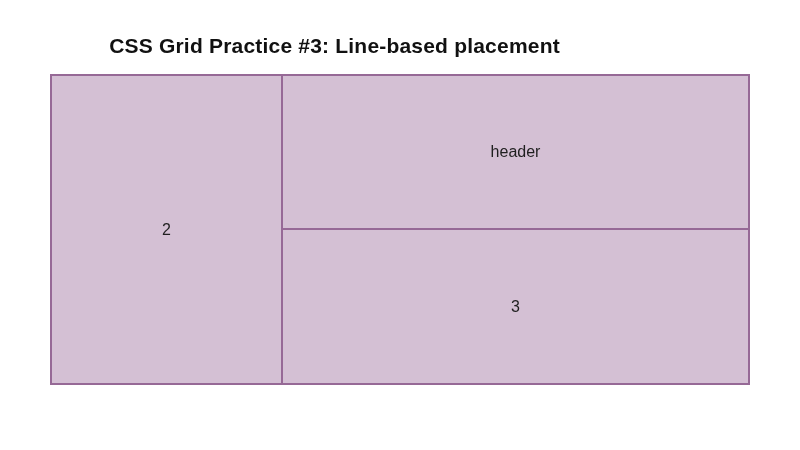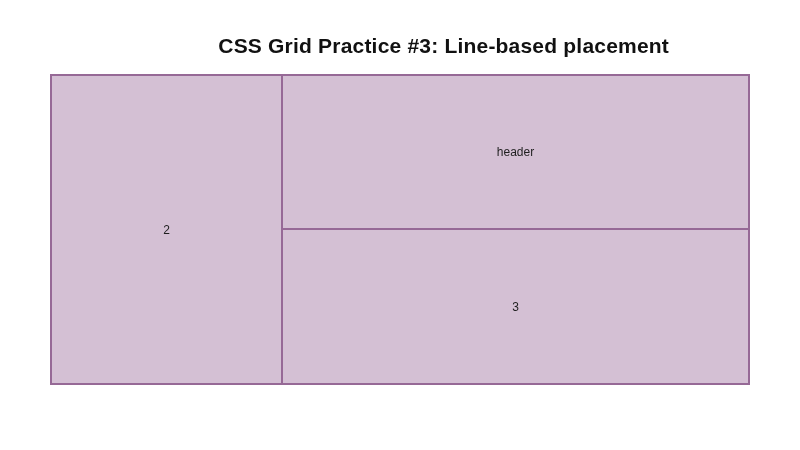--- a/index.html
+++ b/index.html
@@ -12,21 +12,21 @@
     position: relative;
     background: var(--page-bg, #ffffff);
     font-family: "Liberation Sans", sans-serif;
     overflow: hidden;
   }
   .page-title {
     position: absolute;
     top: 34px;
     left: 0;
     width: 669px;
-    text-align: right;
+    text-align: center;
     font-size: 21px;
     font-weight: 700;
     letter-spacing: 0.2px;
     color: var(--title-color, #111111);
     margin: 0;
   }
   .grid {
     position: absolute;
     left: 50px;
     top: 74px;
@@ -38,21 +38,21 @@
   }
   .cell {
     box-sizing: border-box;
     background: var(--cell-fill, #d4c0d4);
     border: 2px solid var(--cell-stroke, #966996);
     display: flex;
     align-items: center;
     justify-content: center;
   }
   .cell-label {
-    font-size: 12px;
+    font-size: 16px;
     color: var(--label-color, #1f1f1f);
     line-height: 1;
   }
   .cell-2 {
     grid-column: 1;
     grid-row: 1 / 3;
   }
   .cell-header {
     grid-column: 2;
     grid-row: 1;

